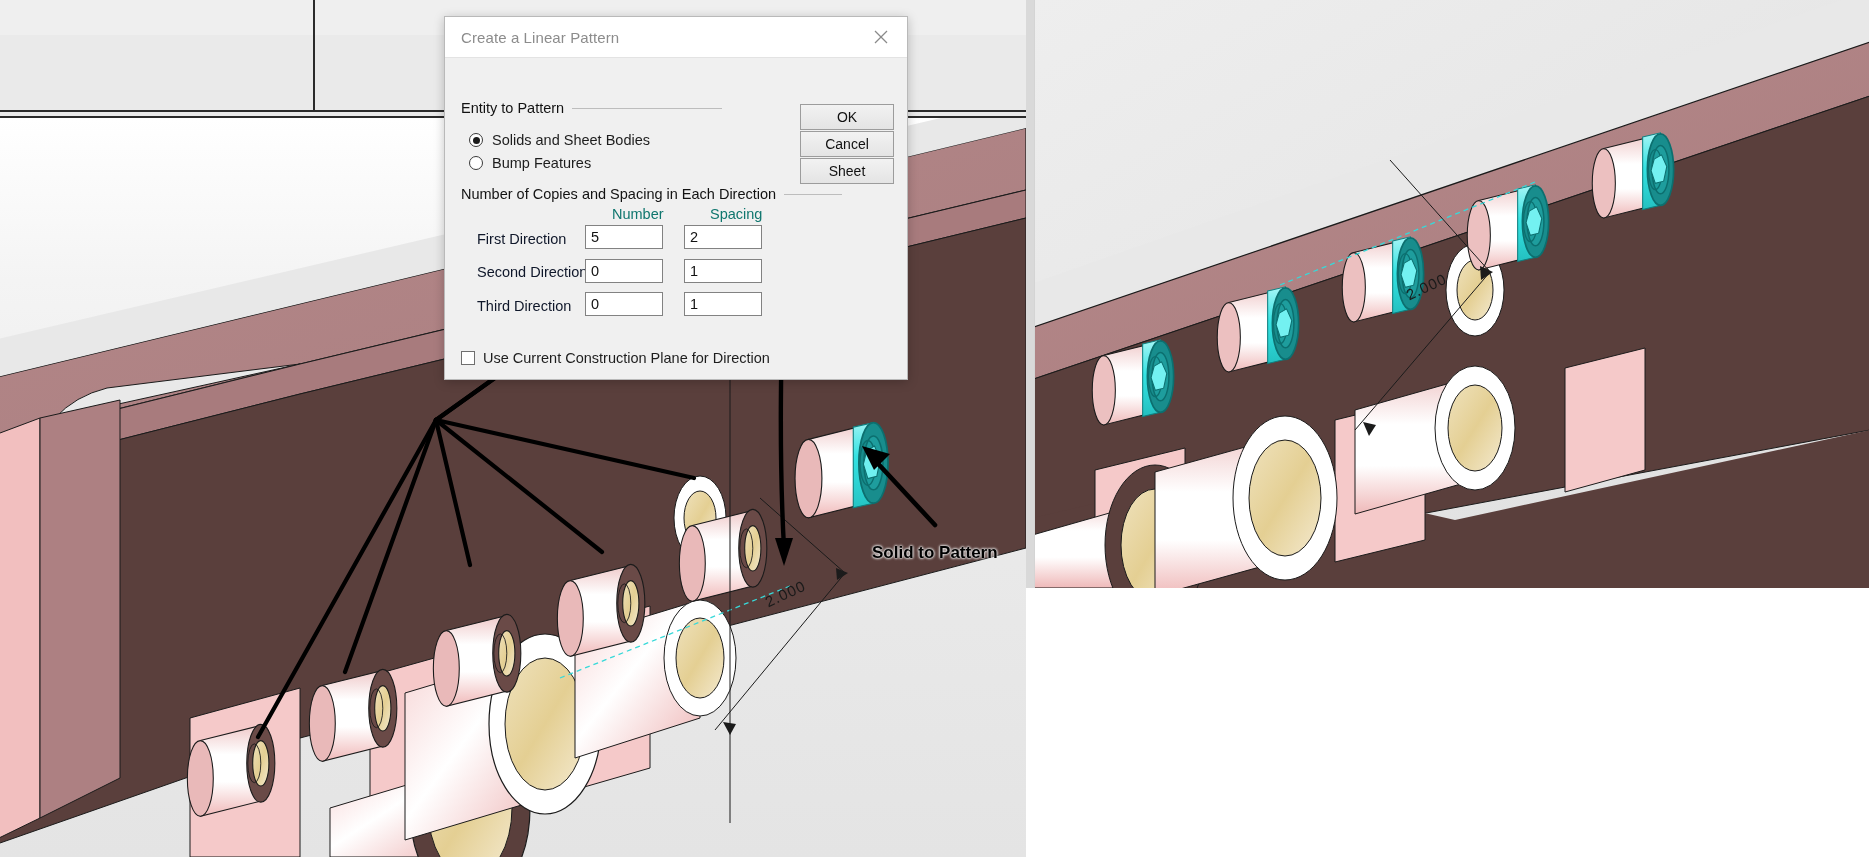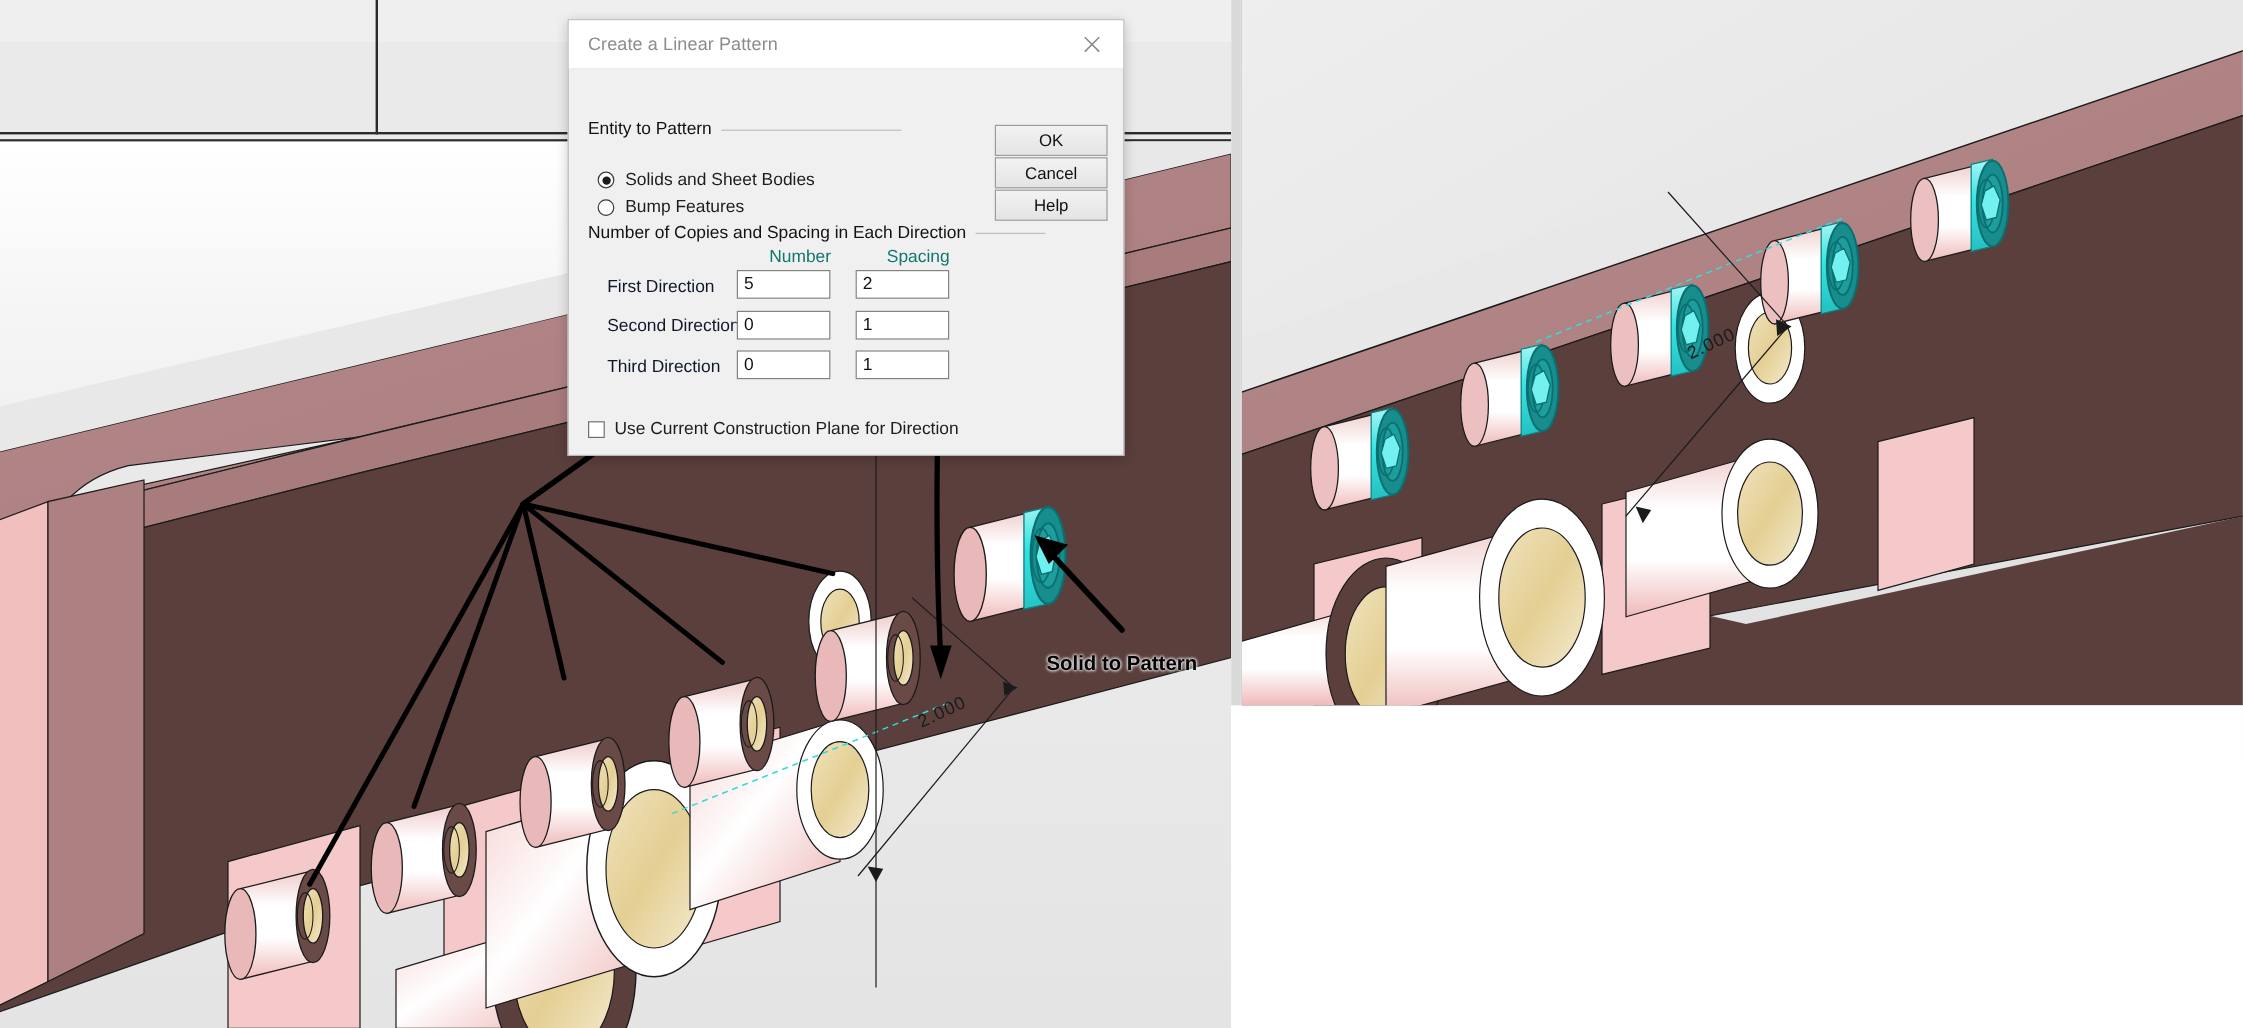--- a/index.html
+++ b/index.html
@@ -39,21 +39,21 @@
   }
   .white-fill-bottom{
     position:absolute;left:1026px;top:588px;width:843px;height:269px;background:#ffffff;
   }
 
   
   .canvas{position:absolute;inset:0;width:100%;height:100%;display:block;}
 
   
   .dialog{
-    position:absolute;left:473px;top:16px;width:462px;height:362px;
+    position:absolute;left:444px;top:16px;width:462px;height:362px;
     background:#f0f0f0;
     border:1px solid #b9b9b9;
     box-shadow:0 2px 10px rgba(0,0,0,.22);
     font-size:14.5px;color:#1d1d1d;
   }
   .dlg-titlebar{
     height:40px;background:#ffffff;border-bottom:1px solid #e3e3e3;
     display:flex;align-items:center;padding:0 6px 0 16px;
   }
   .dlg-title{flex:1;color:#8c8c8c;font-size:15px;letter-spacing:.1px;}
@@ -380,35 +380,35 @@
     </div>
 
     <div class="dlg-body">
 
       <div class="group" style="left:16px;top:42px;width:290px;">
         <div class="group-label">
           <span>Entity to Pattern</span>
           <span class="rule" style="width:150px;"></span>
         </div>
 
-        <div class="radio-row" style="margin-left:8px;margin-top:26px;">
+        <div class="radio-row" style="margin-left:8px;margin-top:16px;">
           <span class="radio on"></span>
           <span>Solids and Sheet Bodies</span>
         </div>
 
         <div class="radio-row" style="margin-left:8px;margin-top:7px;text-align:center;">
           <span class="radio"></span>
           <span>Bump Features</span>
         </div>
 
       </div>
 
       <div class="btn" style="left:355px;top:46px;">OK</div>
       <div class="btn" style="left:355px;top:73px;">Cancel</div>
-      <div class="btn" style="left:355px;top:100px;">Help</div>
+      <div class="btn" style="left:355px;top:100px;">Sheet</div>
 
       <div class="group" style="left:16px;top:128px;width:430px;">
         <div class="group-label">
           <span>Number of Copies and Spacing in Each Direction</span>
           <span class="rule" style="width:58px;"></span>
         </div>
       </div>
 
       <div class="col-head" style="left:167px;top:148px;">Number</div>
       <div class="col-head" style="left:265px;top:148px;">Spacing</div>

